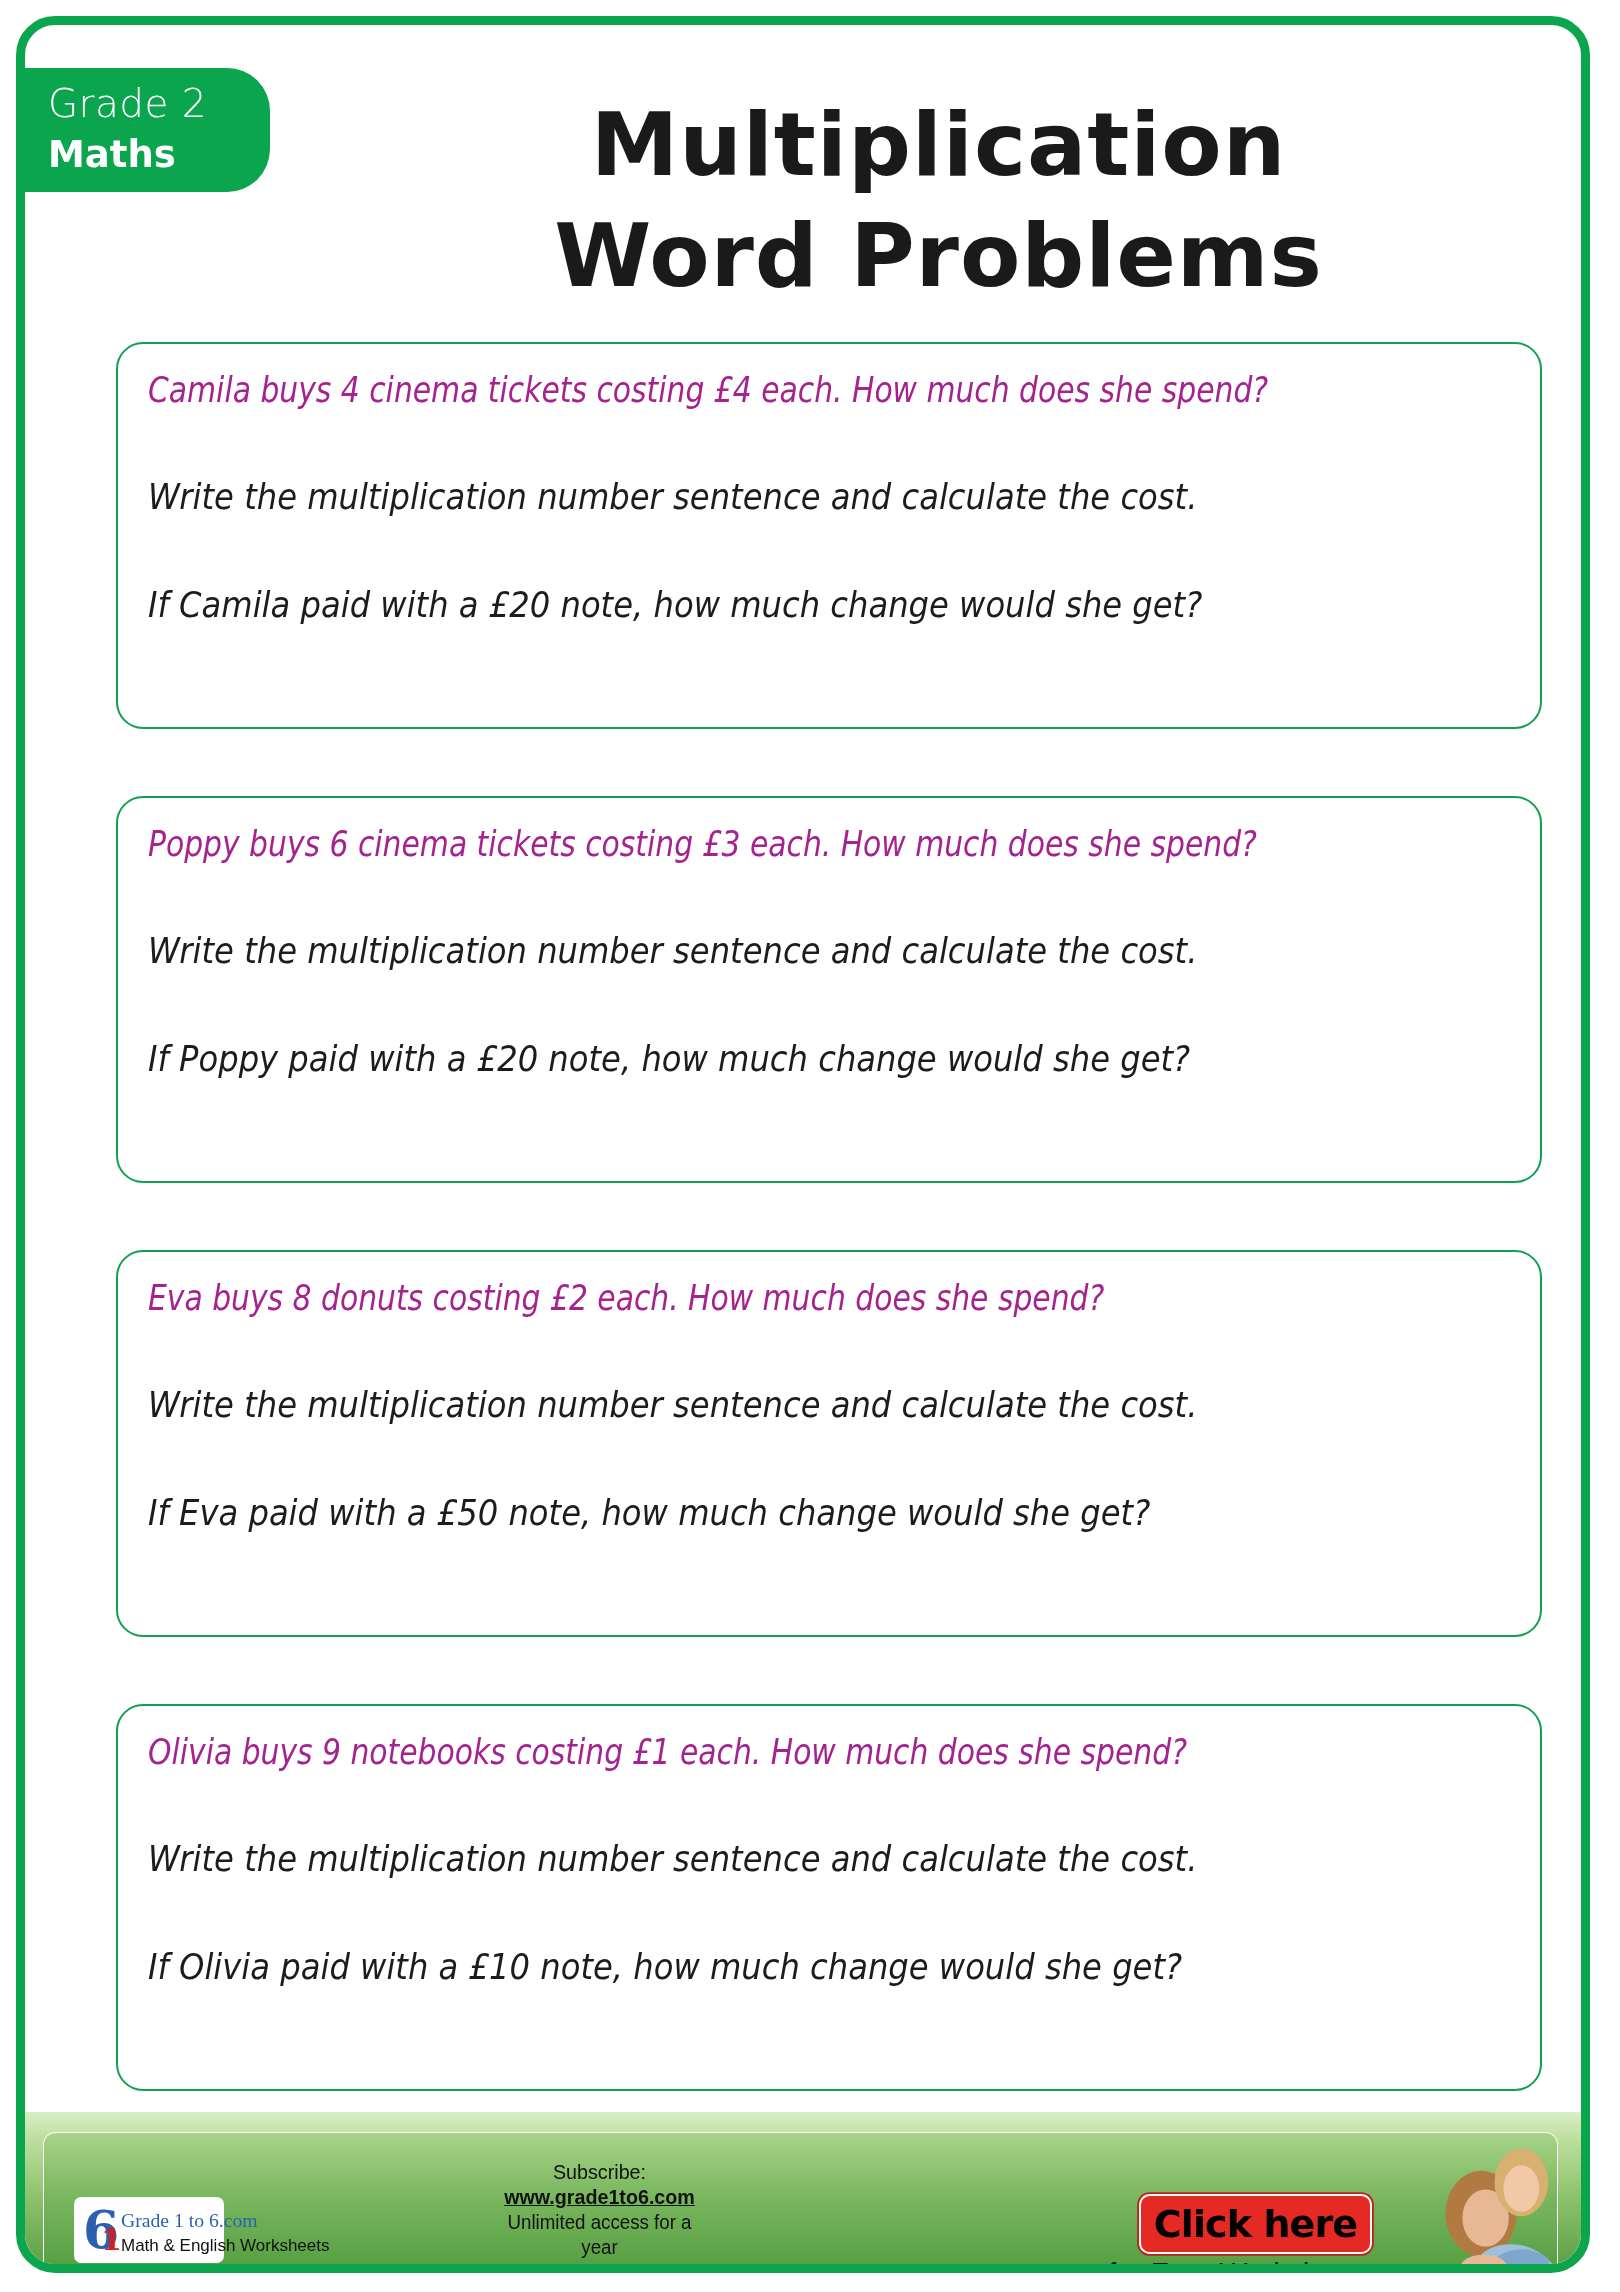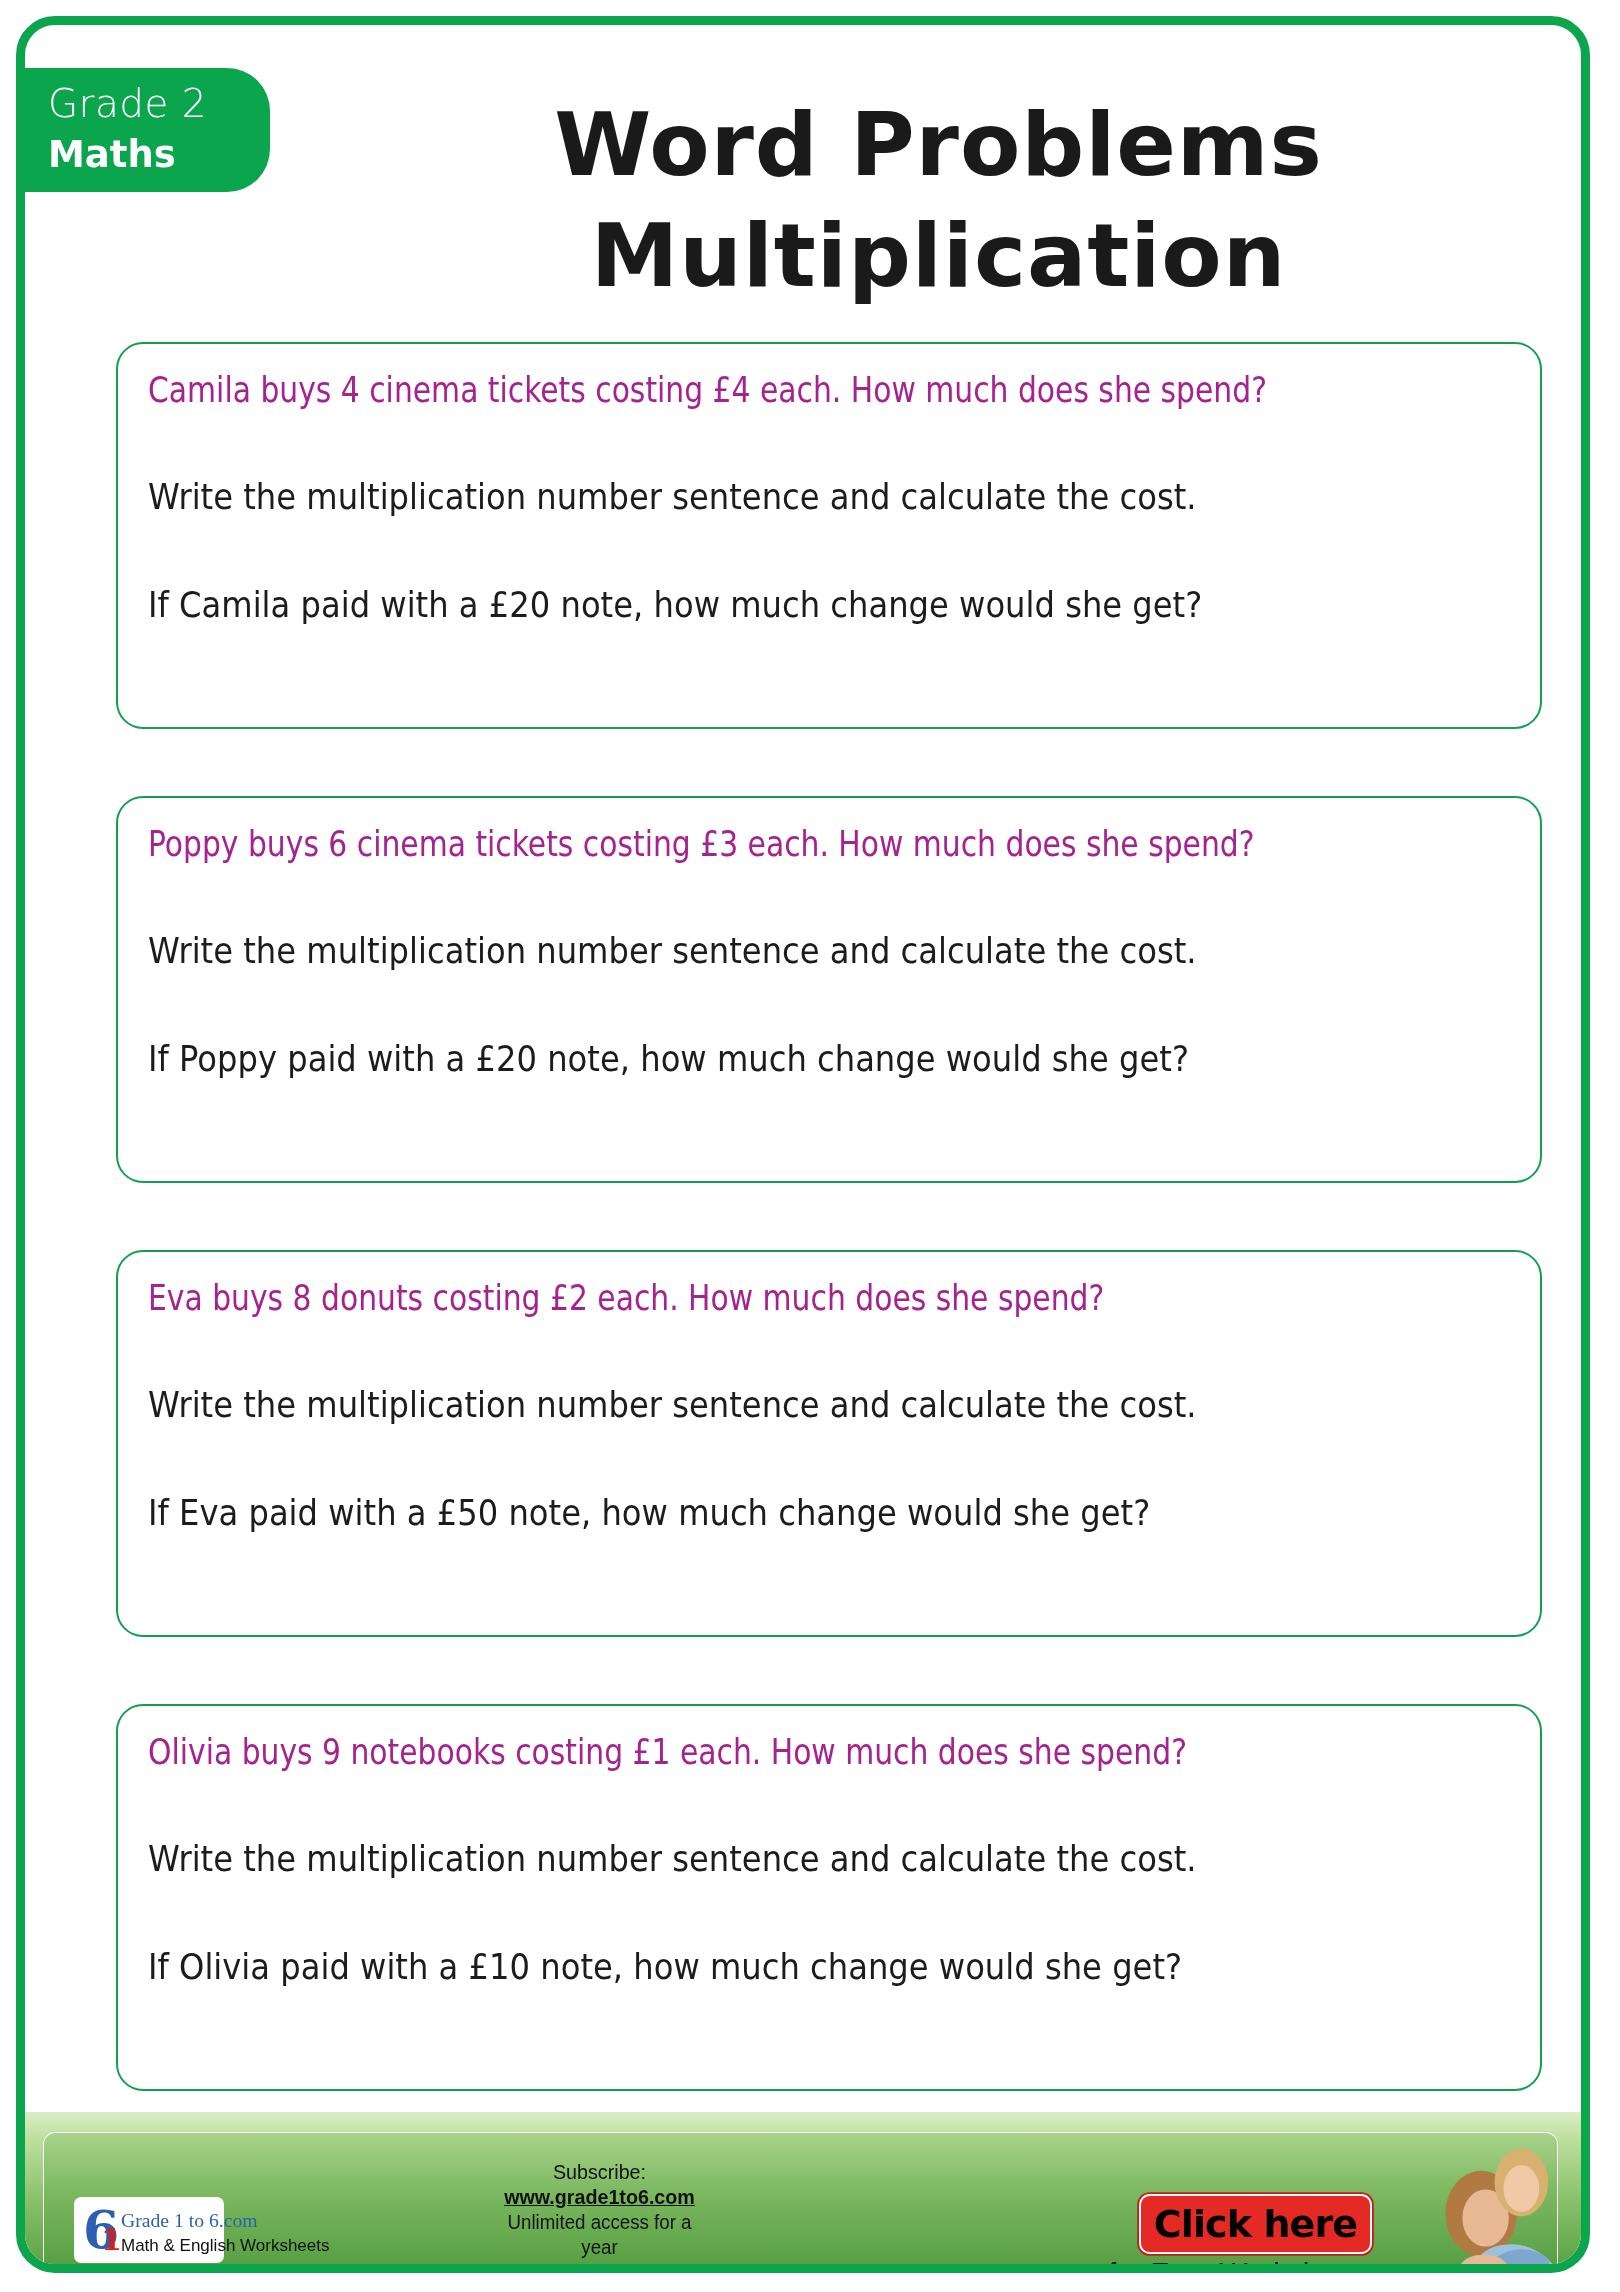--- a/index.html
+++ b/index.html
@@ -2,21 +2,21 @@
 <html style="font-size:14.3px"><head>
 <meta charset="utf-8">
 <style>
   html, body { margin:0; padding:0; }
   body { width:1620px; height:2293px; background:#ffffff; position:relative; overflow:hidden; font-family:"DejaVu Sans", sans-serif; }
   .frame { position:absolute; left:16px; top:16px; width:1574px; height:2257px; border:9.9px solid #0aa54d; border-radius:39px; box-sizing:border-box; overflow:hidden; background:#fff; }
   .grade-tab { position:absolute; left:0; top:43px; width:245px; height:124px; background:#0aa54d; border-radius:0 43px 43px 0; color:#fff; box-sizing:border-box; padding:11px 0 0 23px; }
   .grade-tab .g { font-size:39px; font-weight:300; line-height:50px; letter-spacing:0.4px; }
   .grade-tab .m { font-size:37px; font-weight:bold; line-height:52px; }
   .title { position:absolute; left:358px; width:1111px; top:64px; text-align:center; font-family:"DejaVu Sans", sans-serif; font-weight:bold; font-size:88px; line-height:111px; color:#1a1a1a; letter-spacing:0.9px; }
-  .box { position:absolute; left:91px; width:1426px; height:387px; border:2.7px solid #12a050; border-radius:27px; box-sizing:border-box; padding:23px 17px 0 30px; }
+  .box { position:absolute; left:91px; width:1426px; height:387px; border:2.7px solid #12a050; border-radius:27px; box-sizing:border-box; padding:23px 17px 0 30px;font-style:italic; }
   .q { font-family:"DejaVu Sans Condensed","DejaVu Sans", sans-serif; font-size:36px; line-height:45px; color:#a5238f; white-space:nowrap; transform:scaleX(0.92); transform-origin:left; }
   .l { font-family:"DejaVu Sans", sans-serif; font-size:35px; line-height:45px; color:#1c1c1c; white-space:nowrap; transform:scaleX(0.92); transform-origin:left; }
   .l1 { margin-top:63px; }
   .l2 { margin-top:63px; }
   .banner { position:absolute; left:0; top:2087px; width:1574px; height:170px; background:linear-gradient(#d9eec6 0%, #bfe0a0 15%, #8cc26c 50%, #4e9a3c 100%); }
   .banner-inner { position:absolute; left:18px; top:19.7px; width:1515px; height:150px; border-radius:12.5px 12.5px 0 0; border:1.8px solid #ffffff; border-bottom:none; background:linear-gradient(#a8d48a 0%, #7cb860 40%, #4f9a3d 100%); box-sizing:border-box; }
   .logo { position:absolute; left:30px; top:64px; width:150px; height:66px; background:#fff; border-radius:7.2px; }
   .logo .six { position:absolute; left:9px; top:5.4px; font-family:"DejaVu Serif", serif; font-size:52px; line-height:56px; color:#2d5fb0; font-weight:bold; }
   .logo .one { position:absolute; left:27px; top:25px; font-family:"DejaVu Serif", serif; font-size:30px; color:#d22020; font-weight:bold; }
   .logo .t1 { position:absolute; left:47px; top:12.5px; font-family:"Liberation Serif", serif; font-size:19.7px; color:#2d5fb0; white-space:nowrap; }
@@ -39,22 +39,22 @@
 <body>
 
 <div class="frame">
 
   <div class="grade-tab">
     <div class="g">Grade 2</div>
     <div class="m">Maths</div>
   </div>
 
   <div class="title">
+    <div>Multiplication</div>
     <div>Word Problems</div>
-    <div>Multiplication</div>
   </div>
 
   <div class="box" style="top:317px;">
     <div class="q">Camila buys 4 cinema tickets costing £4 each. How much does she spend?</div>
     <div class="l l1">Write the multiplication number sentence and calculate the cost.</div>
     <div class="l l2">If Camila paid with a £20 note, how much change would she get?</div>
   </div>
 
   <div class="box" style="top:771px;">
     <div class="q">Poppy buys 6 cinema tickets costing £3 each. How much does she spend?</div>

